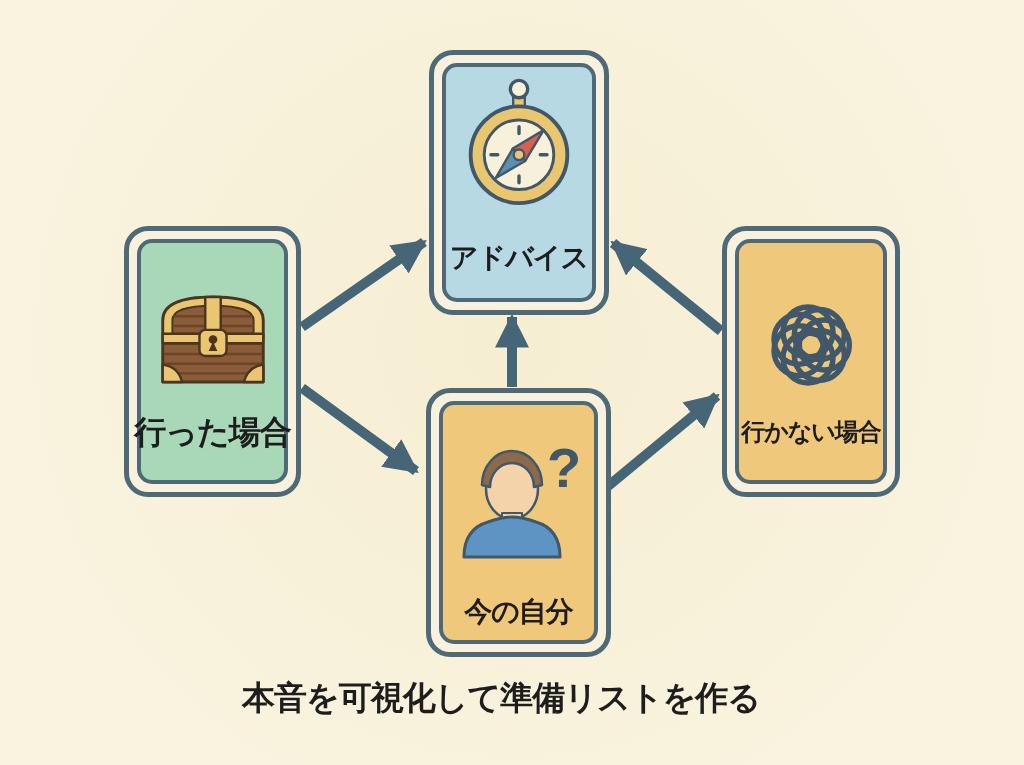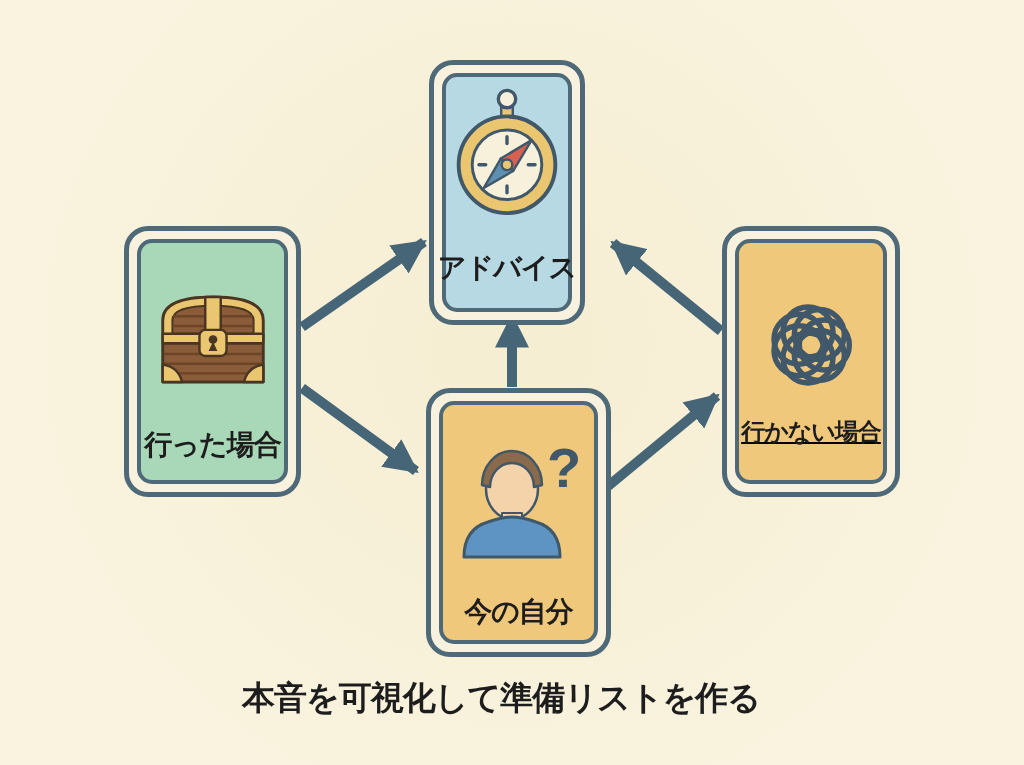--- a/index.html
+++ b/index.html
@@ -16,32 +16,32 @@
     padding:8px;
   }
   .card-inner{
     width:100%;height:100%;box-sizing:border-box;
     border:4px solid var(--card-border);
     border-radius:15px;
     display:flex;flex-direction:column;align-items:center;
   }
   .fill-advice .card-inner{background:var(--fill-advice);}
   .fill-went .card-inner{background:var(--fill-went);}
-  .fill-notgo .card-inner{background:var(--fill-notgo);text-decoration:underline;}
+  .fill-notgo .card-inner{background:var(--fill-notgo);}
   .fill-self .card-inner{background:var(--fill-self);}
   .card-label{
     margin-top:auto;font-weight:bold;color:var(--text);
     letter-spacing:-1px;white-space:nowrap;line-height:1;
   }
-  #card-advice{left:429px;top:60px;width:156px;height:265px;}
+  #card-advice{left:429px;top:50px;width:180px;height:265px;}
   #card-went{left:124px;top:226px;width:177px;height:271px;}
   #card-notgo{left:722px;top:226px;width:178px;height:271px;}
   #card-self{left:426px;top:388px;width:185px;height:269px;}
   #card-advice .card-label{font-size:28px;margin-bottom:26px;}
-  #card-went .card-label{font-size:28px;margin-bottom:21px;}
+  #card-went .card-label{font-size:32px;margin-bottom:32px;}
   #card-notgo .card-label{font-size:24px;margin-bottom:36px;}
   #card-self .card-label{font-size:28px;margin-bottom:14px;}
   #card-advice .card-icon{margin-top:8px;}
   #card-went .card-icon{margin-top:48px;}
   #card-notgo .card-icon{margin-top:52px;}
   #card-self .card-icon{margin-top:24px;}
   #arrows{position:absolute;left:0;top:0;pointer-events:none;}
   .arrow-line{stroke:var(--arrow);stroke-width:10;fill:none;}
   .arrow-head{fill:var(--arrow);}
   .caption{

